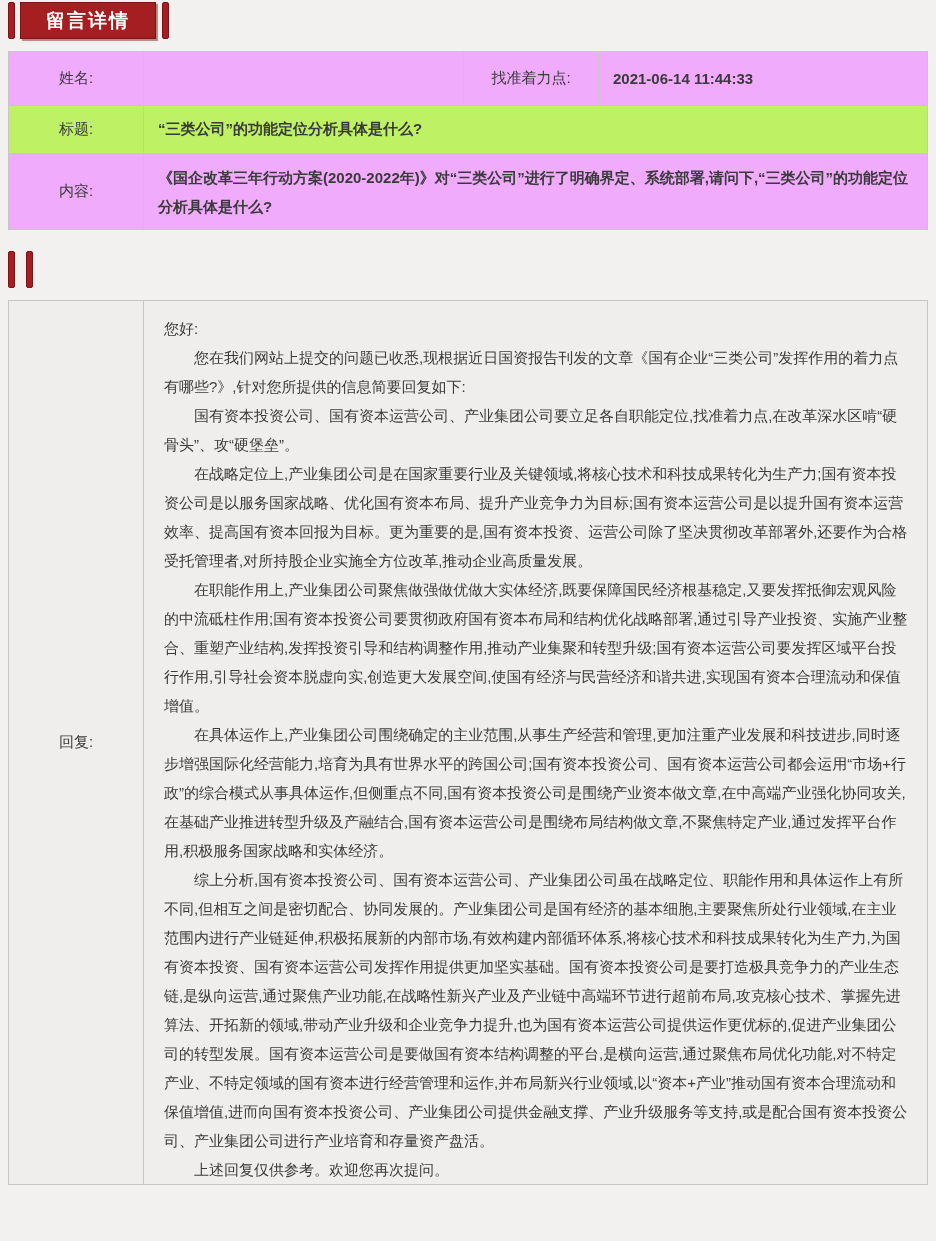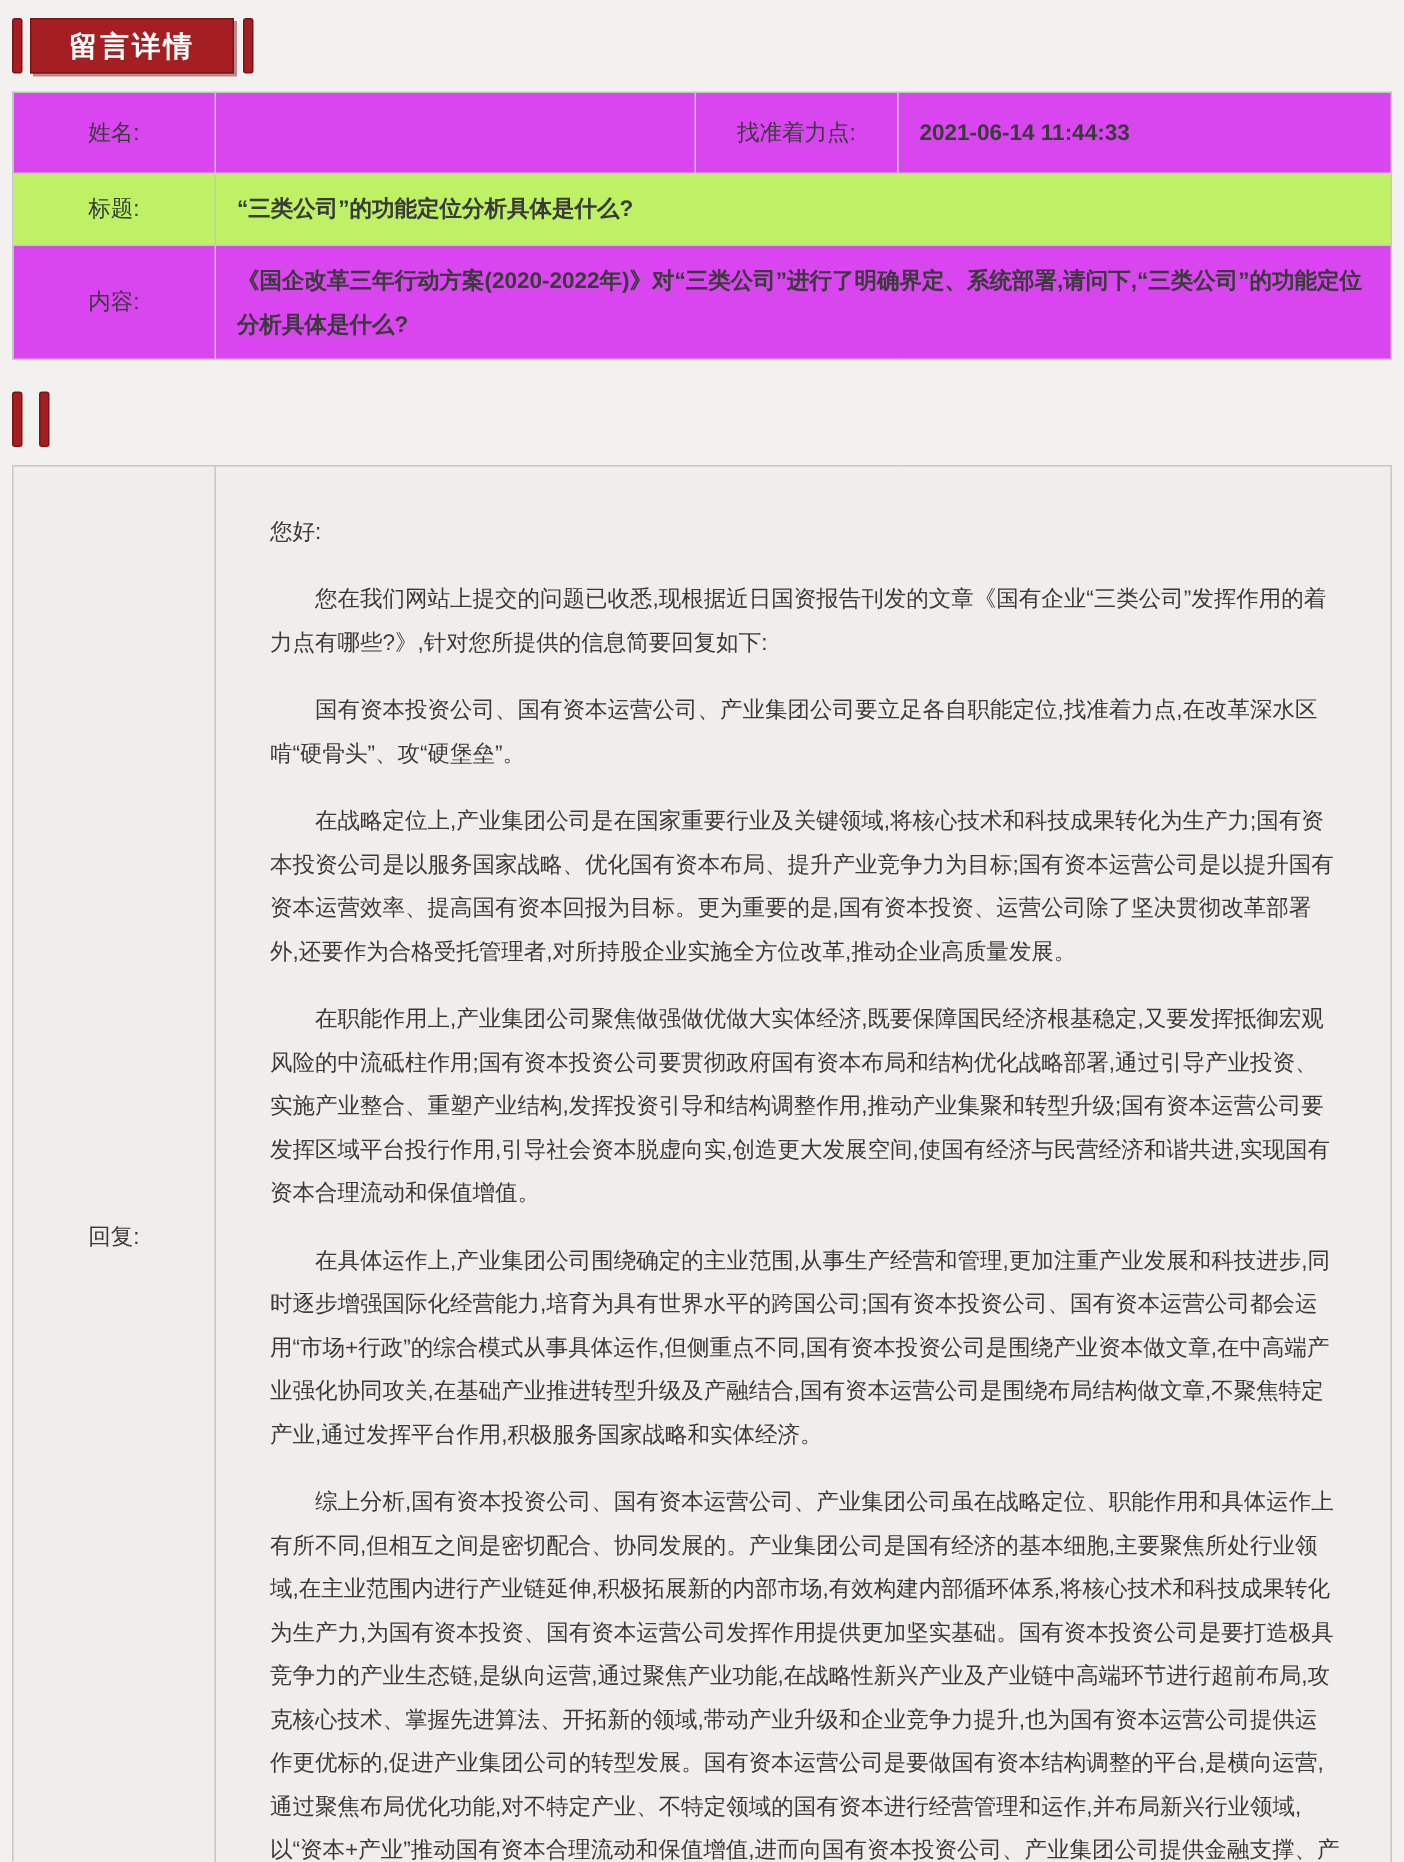--- a/index.html
+++ b/index.html
@@ -3,21 +3,21 @@
 <meta charset="utf-8">
 <style>
   * { box-sizing: border-box; }
   html, body { margin: 0; padding: 0; }
   body {
     width: 936px; height: 1241px;
     background: #f2f1ef;
     font-family: "Liberation Sans", "DejaVu Sans", sans-serif;
     overflow: hidden;
   }
-  .page { padding: 12px 8px 0 8px; height: 100%; }
+  .page { padding: 2px 8px 0 8px; height: 100%; }
 
   
   .section-header { display: flex; align-items: stretch; height: 37px; }
   .accent-bar {
     width: 7px; background: #a51e22;
     border: 1px solid #7e1316; border-radius: 2px;
   }
   .accent-bar.left { margin-right: 5px; }
   .accent-bar.right { margin-left: 6px; }
   .badge {
@@ -32,36 +32,36 @@
     width: 100%; border-collapse: collapse; table-layout: fixed;
     margin-top: 12px;
   }
   table.detail td {
     border: 1px solid #c7c6c4;
     font-size: 15px; color: #3a3a3a;
     vertical-align: middle;
   }
   td.label { text-align: center; padding: 0 4px; }
   td.value { padding: 8px 14px; text-align: left; font-weight: bold; }
-  tr.row-gray  { background: #d946ef; }
+  tr.row-gray  { background: #f0abfc; }
   tr.row-light { background: #bef264; }
   tr.row-reply { background: #efeeec; }
 
   tr.h54 td { height: 54px; }
   tr.h48 td { height: 48px; }
   tr.h76 td { height: 76px; }
   tr.h52 td { height: 52px; }
   tr.hfill td { height: 881px; }
 
   td.reply-content {
     vertical-align: top;
     padding: 13px 18px 0 20px;
     font-size: 16px; line-height: 29px; color: #3f3f3f;
   }
-  td.reply-content p { margin: 16px; }
+  td.reply-content p { margin: 0; }
   td.reply-content p.indent { text-indent: 2em; }
 
   .content-cell { line-height: 29px; font-size: 15.5px; }
   .time-cell { font-size: 16px; }
 
   .spacer-between-sections { height: 21px; }
 </style>
 </head>
 <body>
 

